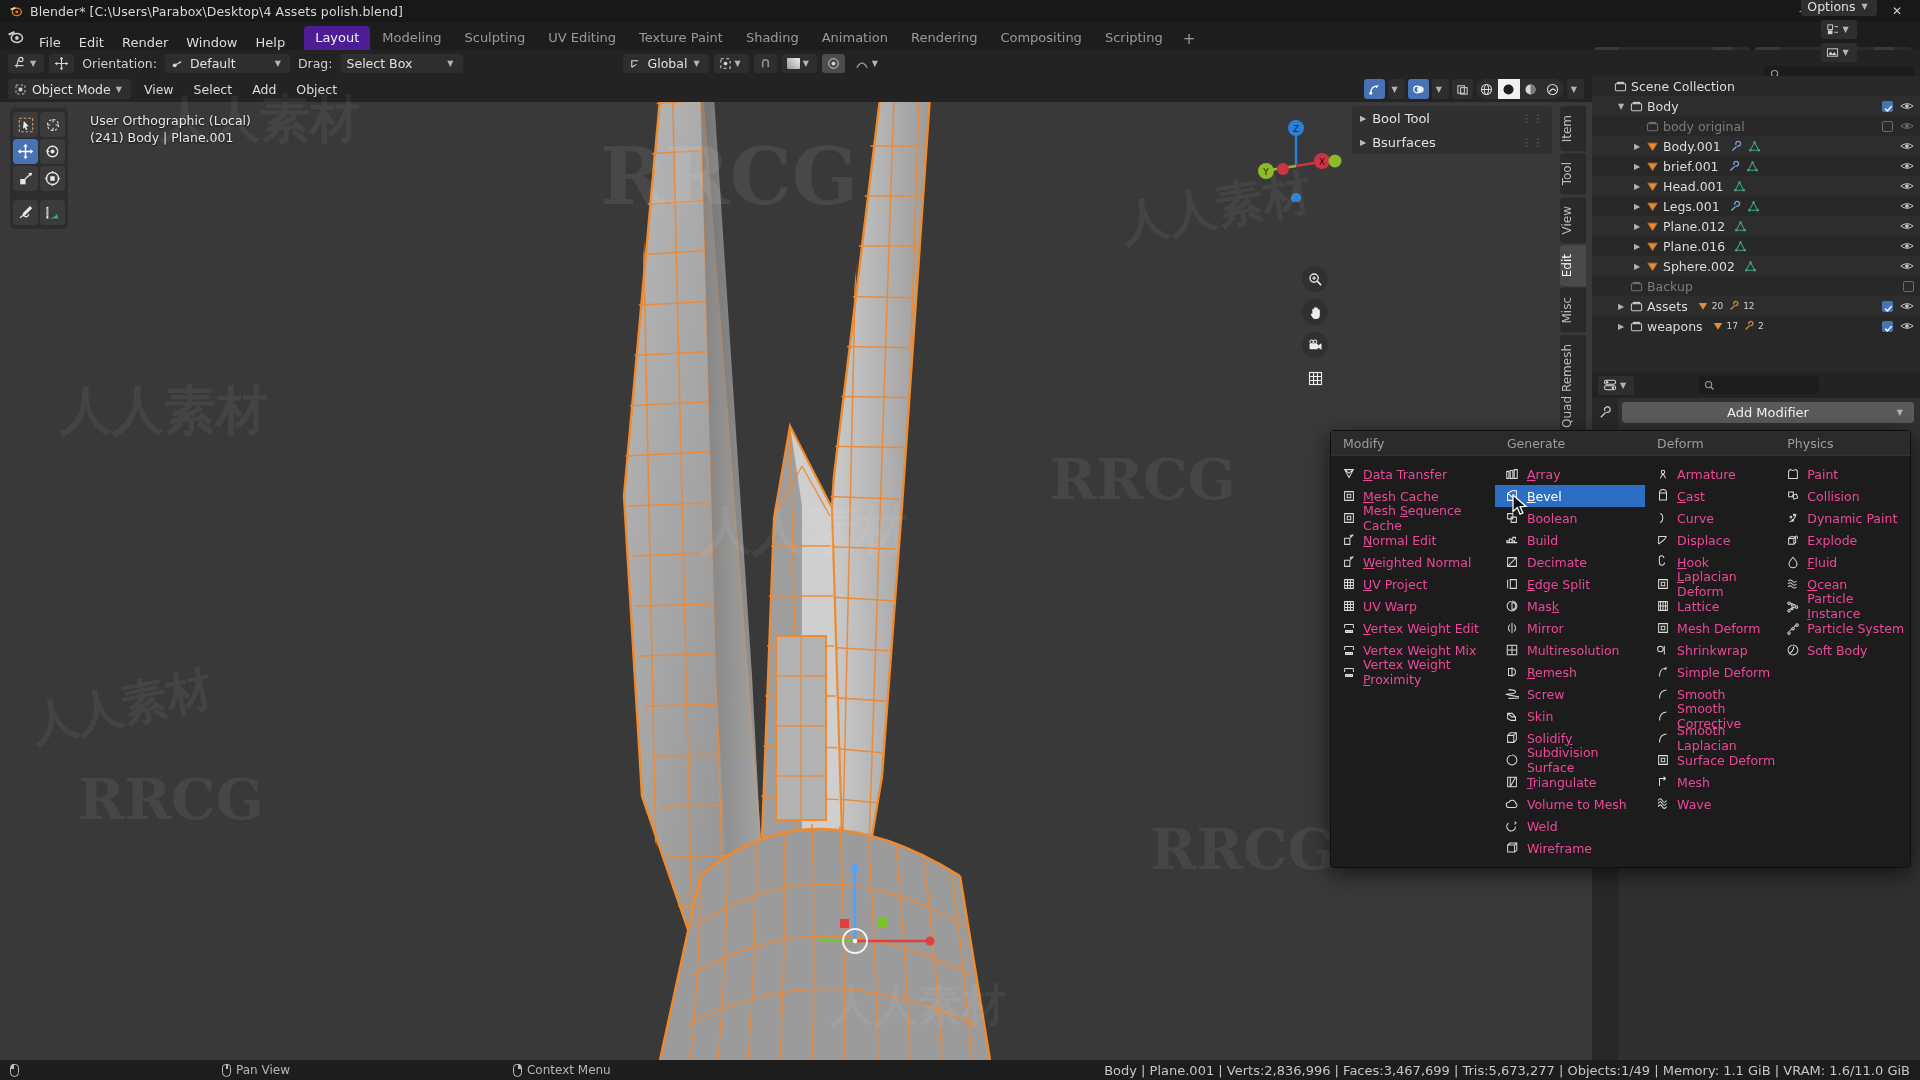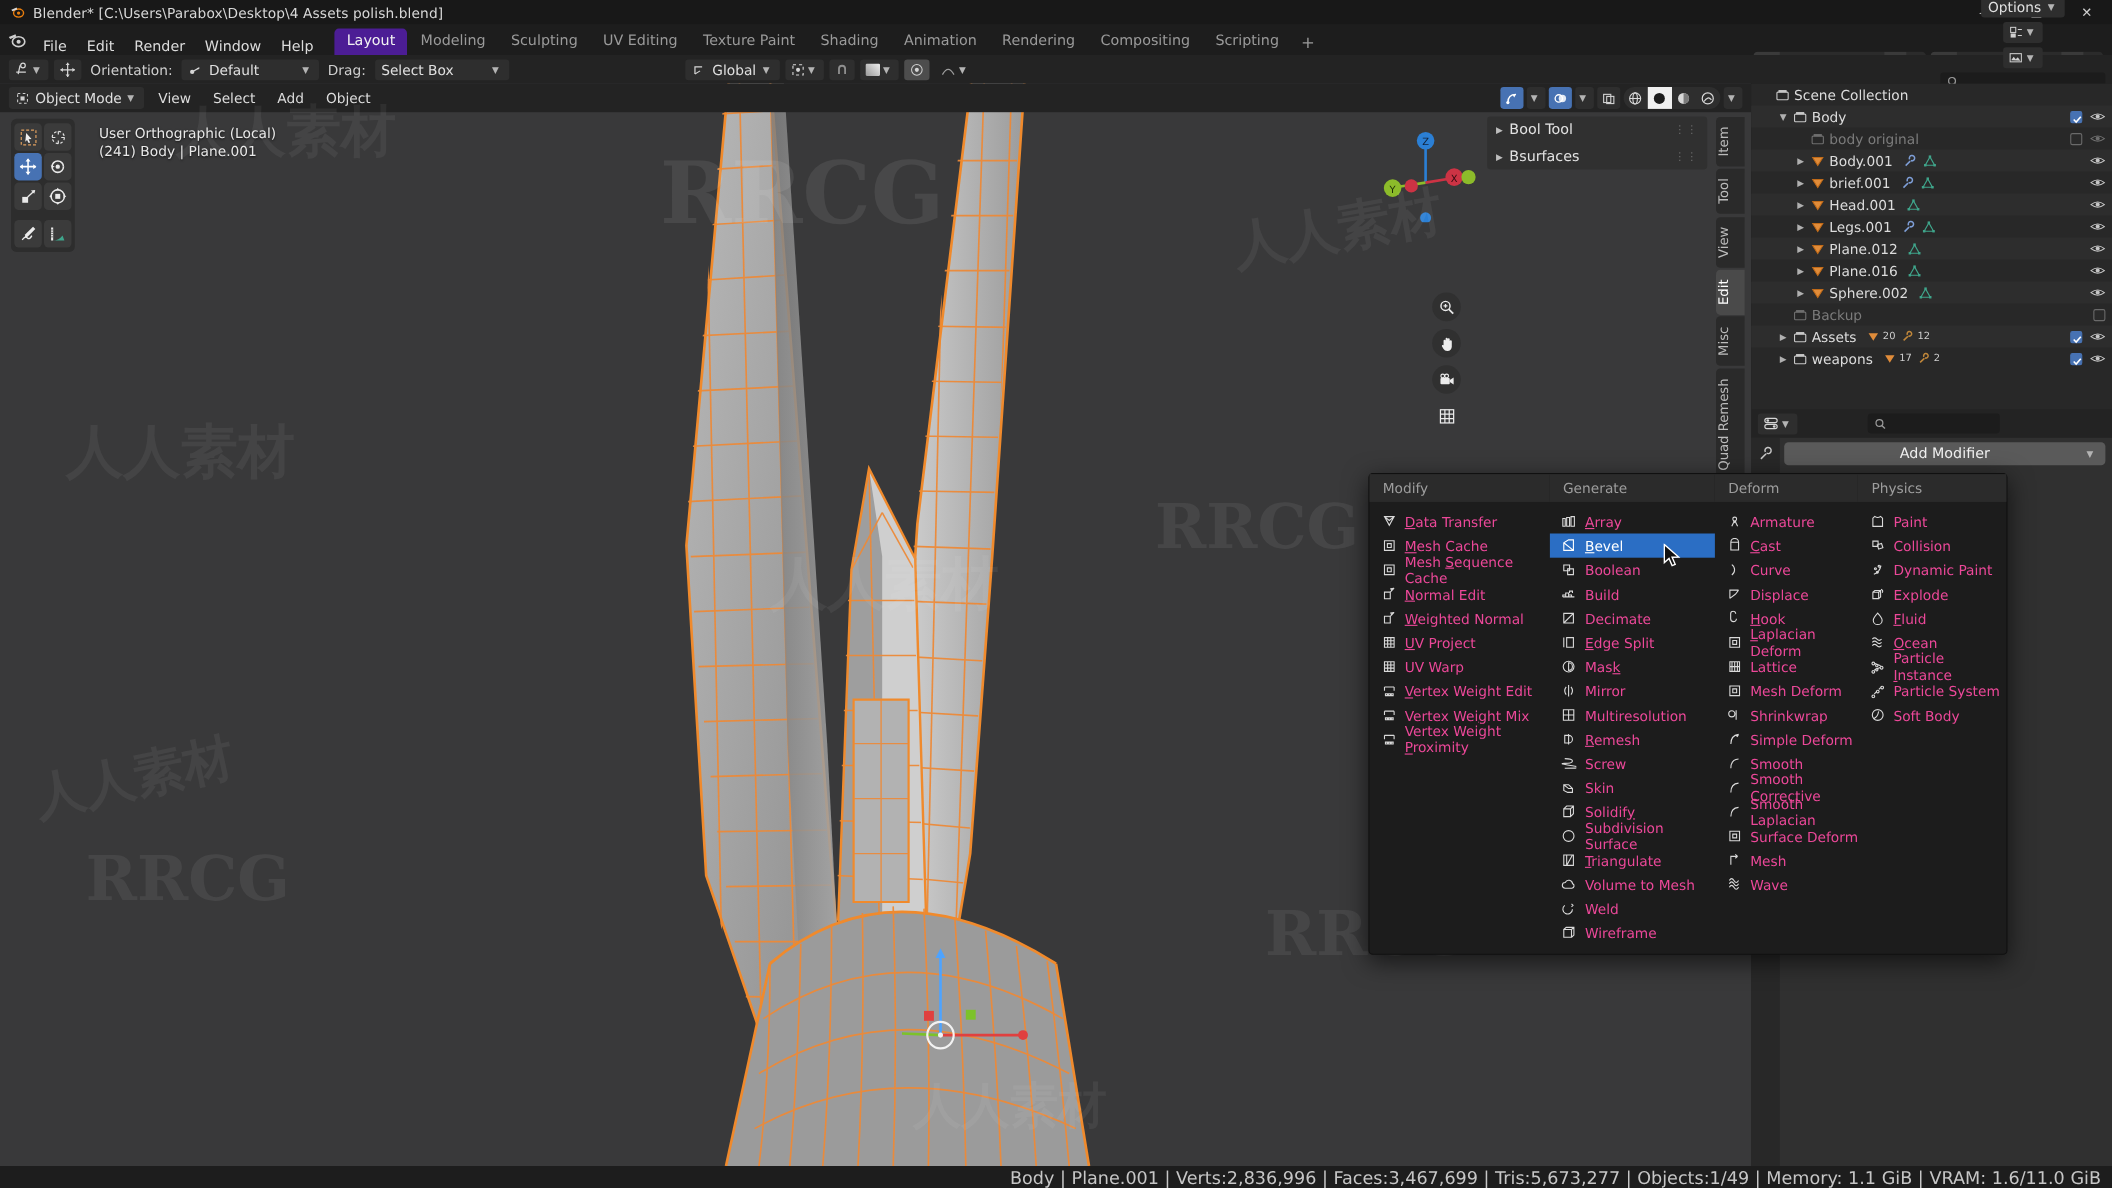--- a/index.html
+++ b/index.html
@@ -117,21 +117,21 @@
   .propsearch { width:120px; height:18px; background:#1c1c1c; border-radius:3px; display:flex;
     align-items:center; padding:0 6px; margin-left:58px; }
   #proptabs { position:absolute; left:0; top:26px; width:26px; bottom:0; background:#282828;
     display:flex; flex-direction:column; align-items:center; padding-top:4px; gap:5px; }
   .ptab { width:22px; height:20px; display:flex; align-items:center; justify-content:center; }
   #addmod { position:absolute; left:30px; right:6px; top:30px; height:21px; background:#5a5a5a;
     border-radius:4px; display:flex; align-items:center; justify-content:center;
     font-size:13px; color:#f0f0f0; }
 
   
-  #modmenu { position:absolute; left:1244px; top:430px; width:581px; height:438px;
+  #modmenu { position:absolute; left:1330px; top:430px; width:581px; height:438px;
     background:#1c1c1c; border:1px solid #101010; border-radius:4px;
     box-shadow:0 6px 22px rgba(0,0,0,.6); display:flex; }
   .mcol { width:173px; padding-top:0; position:relative; }
   .mcol.c1 { width:180px; }
   .mcol.c2 { width:165px; }
   .mcol.c3 { width:143px; }
   .mcol.c4 { width:148px; }
   .mhead { height:24px; display:flex; align-items:center; padding-left:12px;
     font-size:12.5px; color:#9d9d9d; background:#2b2b2b; }
   .mlist { padding-top:8px; }
@@ -139,21 +139,21 @@
     font-size:12.5px; color:#ec4899; }
   .mrow.sel { background:#2b6ec4; color:#fff; }
   .mrow .mi { width:15px; height:15px; display:flex; align-items:center; justify-content:center; flex:0 0 15px; }
   .acc { text-decoration:underline; }
   .mdivide { position:absolute; top:24px; left:0; right:0; height:1px; background:#333; }
 
   
   #statusbar { position:absolute; left:0; top:1060px; width:1920px; height:20px;
     background:#1d1d1d; display:flex; align-items:center; font-size:12px; color:#b6b6b6; }
   .sb-item { display:flex; align-items:center; gap:5px; margin-right:38px; }
-  #sb-right { position:absolute; right:10px; font-size:16px; color:#c6c6c6; }
+  #sb-right { position:absolute; right:10px; font-size:13px; color:#c6c6c6; }
 
   
   .mouse { width:9px; height:13px; border:1.4px solid #bdbdbd; border-radius:4px 4px 5px 5px;
     position:relative; display:inline-block; }
   .mouse.l::before { content:""; position:absolute; left:-0.4px; top:-0.4px; width:3.6px; height:5px;
     background:#bdbdbd; border-radius:3px 0 0 0; }
   .mouse.m::before { content:""; position:absolute; left:2.6px; top:-0.4px; width:2.6px; height:5px;
     background:#bdbdbd; }
   .mouse.r::before { content:""; position:absolute; right:-0.4px; top:-0.4px; width:3.6px; height:5px;
     background:#bdbdbd; border-radius:0 3px 0 0; }
@@ -1607,14 +1607,30 @@
         </div>
       </div>
     </div>
   </div>
 
 <svg style="position:absolute;left:1512px;top:494px;width:18px;height:24px;z-index:99;" viewBox="0 0 18 24">
   <path d="M1 1 L1 17.5 L5.3 13.6 L8.1 20.2 L10.9 19 L8.1 12.6 L14 12.4 Z" fill="#111" stroke="#fff" stroke-width="1.3"></path>
 </svg>
 
 <div id="statusbar">
+  <div style="display:flex;align-items:center;padding-left:10px;">
+    <span class="sb-item">
+      <span class="mouse l"></span>
+      <span></span>
+    </span>
+    <span style="width:160px;"></span>
+    <span class="sb-item">
+      <span class="mouse m"></span>
+      <span>Pan View</span>
+    </span>
+    <span style="width:185px;"></span>
+    <span class="sb-item">
+      <span class="mouse r"></span>
+      <span>Context Menu</span>
+    </span>
+  </div>
   <span id="sb-right">Body | Plane.001 | Verts:2,836,996 | Faces:3,467,699 | Tris:5,673,277 | Objects:1/49 | Memory: 1.1 GiB | VRAM: 1.6/11.0 GiB</span>
 </div>
 
 </body></html>

